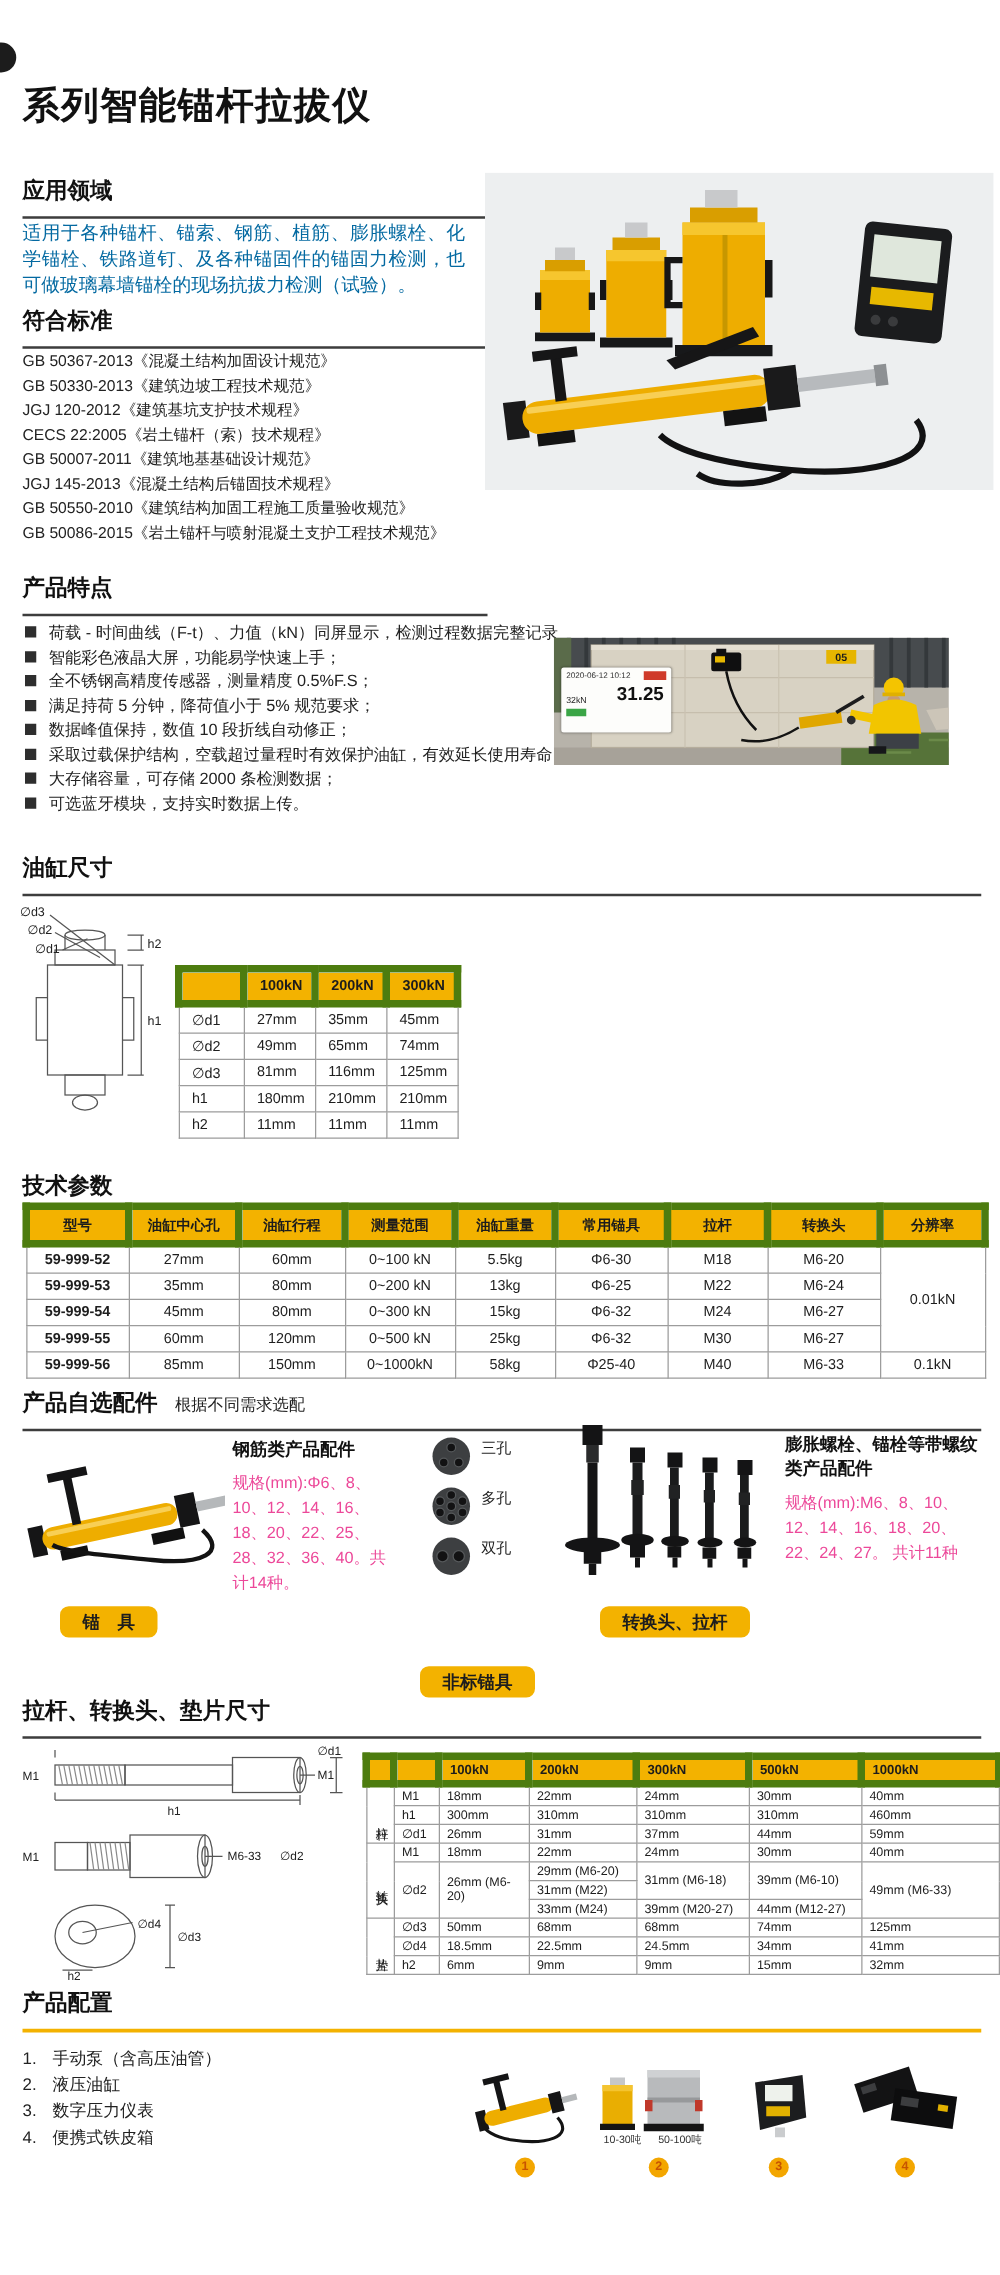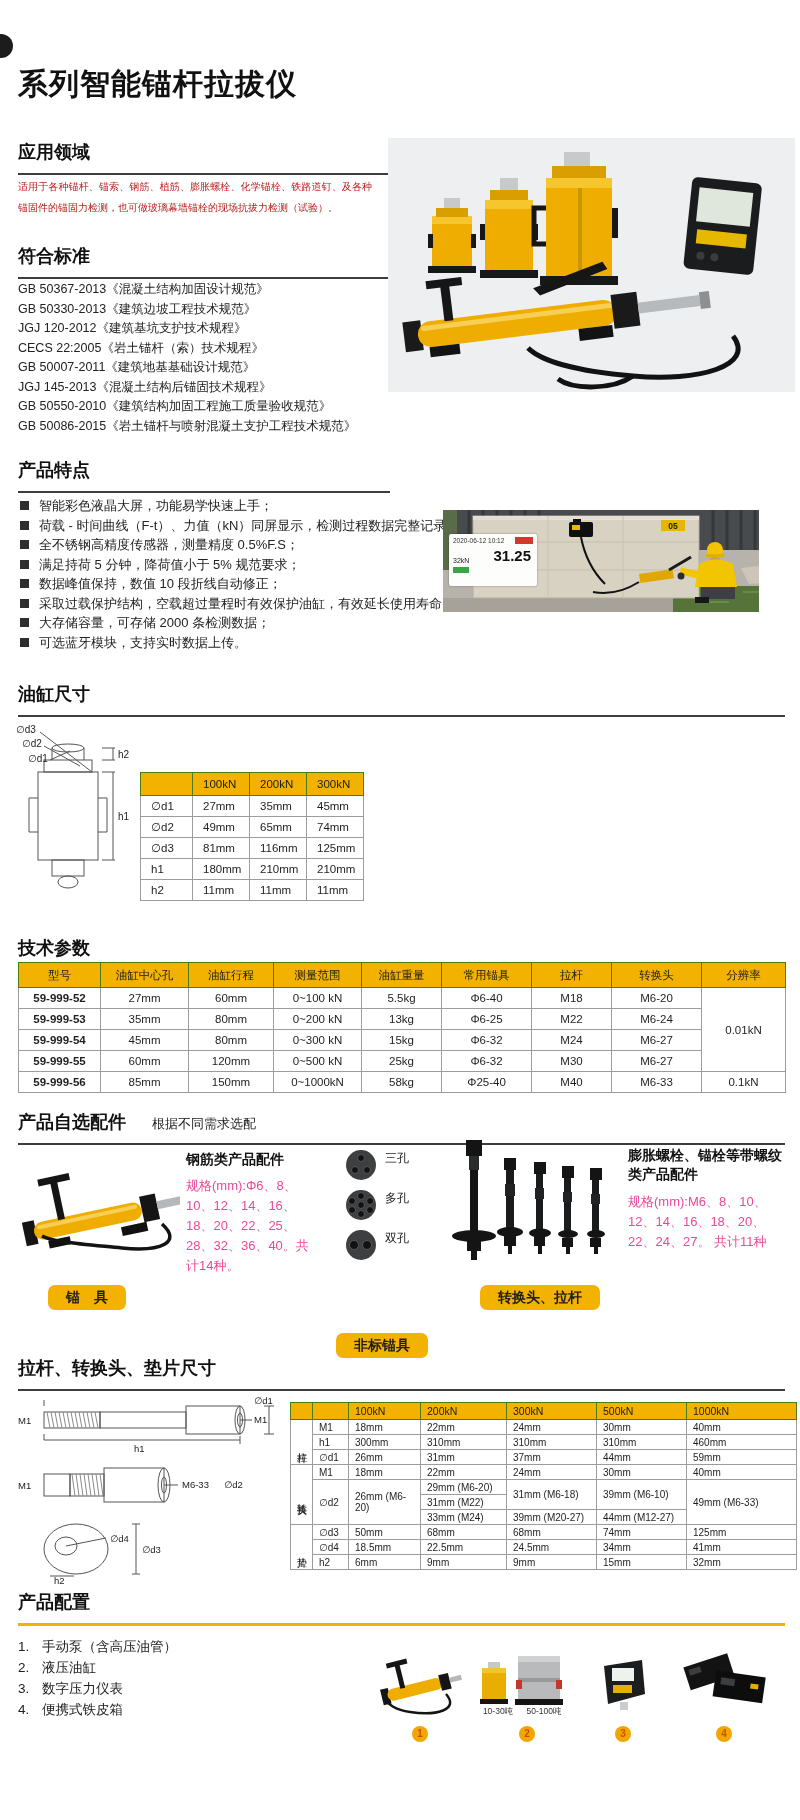--- a/index.html
+++ b/index.html
@@ -4,29 +4,29 @@
 <style>
   html,body{margin:0;padding:0;background:#ffffff;}
   body{font-family:"Liberation Sans","DejaVu Sans",sans-serif;color:#1e1e1e;}
   .page{position:relative;width:800px;height:1820px;background:#fff;overflow:hidden;}
   .abs{position:absolute;}
   .logo-mark{position:absolute;left:0;top:34px;width:13px;height:24px;background:#1c1c1c;border-radius:0 12px 12px 0;}
   h1.title{position:absolute;left:18px;top:64px;margin:0;font-size:30px;letter-spacing:1px;color:#111;font-weight:bold;}
   .sech{position:absolute;font-size:18px;font-weight:bold;color:#111;padding-bottom:9px;border-bottom:2px solid #3d3d3d;}
   .sech.noline{border-bottom:none;}
   .sech.yline{border-bottom:3px solid #F3B200;}
-  .sech .sub{font-size:13px;font-weight:normal;margin-left:26px;color:#222;}
-  .bodytext{position:absolute;font-size:10px;line-height:21px;text-align:justify;color:#b91c1c;}
+  .sech .sub{font-size:13px;font-weight:normal;margin-left:14px;color:#222;}
+  .bodytext{position:absolute;font-size:15px;line-height:21px;text-align:justify;color:#0369a1;}
   .stdlist{position:absolute;font-size:12.5px;line-height:19.5px;color:#222;white-space:nowrap;}
   .featlist{position:absolute;font-size:13px;line-height:19.5px;color:#222;}
   .fi{display:flex;align-items:flex-start;white-space:nowrap;}
   .blt{flex:0 0 auto;width:9px;height:9px;background:#2e2e2e;margin:5px 10px 0 2px;}
   
   table.tbl{border-collapse:collapse;table-layout:fixed;position:absolute;}
-  .tbl th{background:#F3B200;font-weight:normal;border:1px solid #4d7c0f;color:#1c1c1c;overflow:hidden;}
+  .tbl th{background:#F3B200;font-weight:bold;border:6px solid #4d7c0f;color:#1c1c1c;overflow:hidden;}
   .tbl td{border:1px solid #9c9c9c;background:#fff;overflow:hidden;}
   .cyl-tbl{width:223px;font-size:11.5px;}
   .cyl-tbl th{height:22px;text-align:left;padding:0 0 0 10px;}
   .cyl-tbl td{height:20px;text-align:left;padding:0 0 0 10px;}
   .tech-tbl{width:767px;font-size:11.5px;text-align:center;}
   .tech-tbl th{height:22px;}
   .tech-tbl td{height:20px;padding:0 2px;}
   .tech-tbl td.model{font-weight:bold;}
   .rod-tbl{width:506px;font-size:10px;}
   .rod-tbl th{height:16px;font-size:10.5px;text-align:left;padding:0 0 0 6px;}
@@ -135,25 +135,25 @@
 
       <path d="M345 198 C368 228 310 244 245 238 C185 233 152 222 140 210" fill="none" stroke="#121213" stroke-width="5"></path>
       <path d="M245 238 C225 252 185 252 170 241" fill="none" stroke="#121213" stroke-width="5"></path>
     </svg>
   </div>
 
   <div class="sech" style="left:18px;top:458px;width:372px;">产品特点</div>
   <div class="featlist" style="left:18px;top:496px;">
     <div class="fi">
         <span class="blt"></span>
+        <span>荷载 - 时间曲线（F-t）、力值（kN）同屏显示，检测过程数据完整记录</span>
+      </div>
+    <div class="fi">
+        <span class="blt"></span>
         <span>智能彩色液晶大屏，功能易学快速上手；</span>
-      </div>
-    <div class="fi">
-        <span class="blt"></span>
-        <span>荷载 - 时间曲线（F-t）、力值（kN）同屏显示，检测过程数据完整记录</span>
       </div>
     <div class="fi">
         <span class="blt"></span>
         <span>全不锈钢高精度传感器，测量精度 0.5%F.S；</span>
       </div>
     <div class="fi">
         <span class="blt"></span>
         <span>满足持荷 5 分钟，降荷值小于 5% 规范要求；</span>
       </div>
     <div class="fi">
@@ -321,21 +321,21 @@
       <th>拉杆</th>
       <th>转换头</th>
       <th>分辨率</th>
     </tr>
     <tr>
       <td class="model">59-999-52</td>
       <td>27mm</td>
       <td>60mm</td>
       <td>0~100 kN</td>
       <td>5.5kg</td>
-      <td>Φ6-40</td>
+      <td>Φ6-30</td>
       <td>M18</td>
       <td>M6-20</td>
       <td rowspan="4">0.01kN</td>
     </tr>
     <tr>
       <td class="model">59-999-53</td>
       <td>35mm</td>
       <td>80mm</td>
       <td>0~200 kN</td>
       <td>13kg</td>

